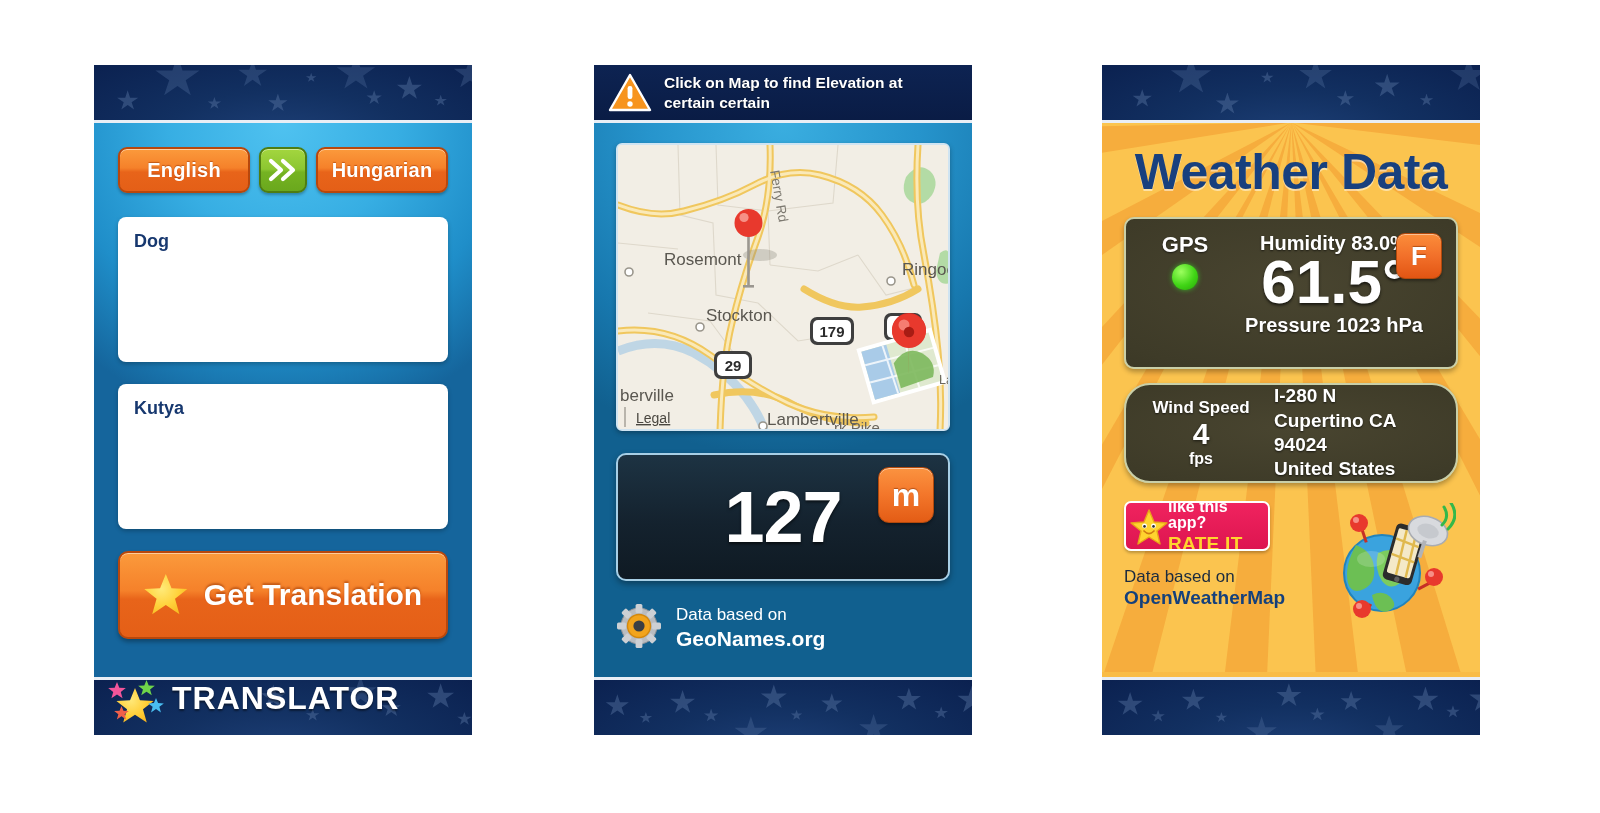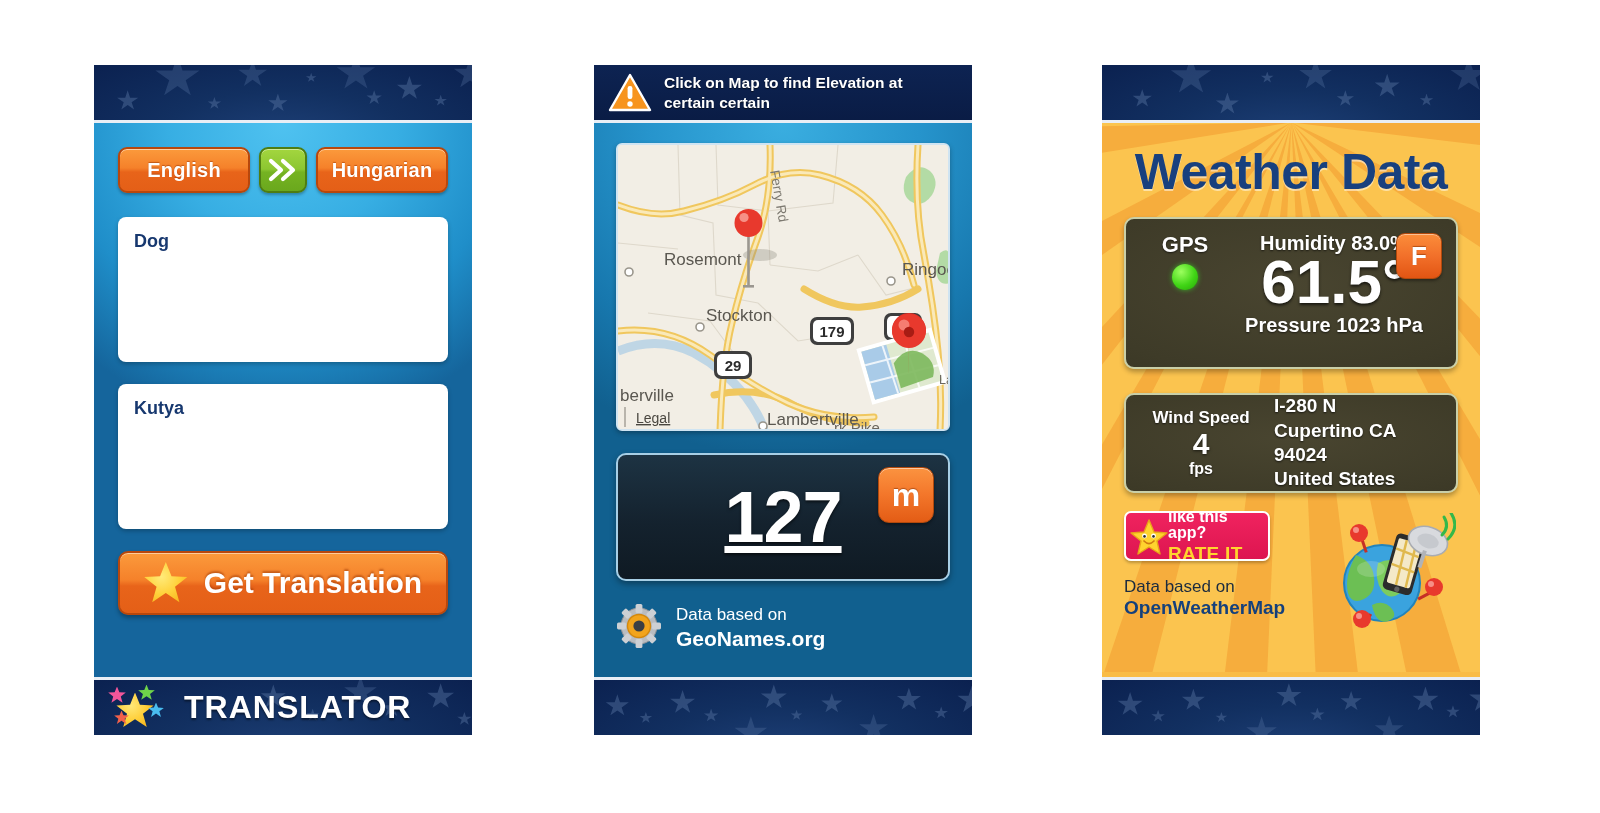--- a/index.html
+++ b/index.html
@@ -85,42 +85,42 @@
     margin-bottom: 22px;
     padding: 14px 16px;
     box-shadow: 0 2px 4px rgba(0,0,0,.25);
     color: #17386f;
     font-size: 18px;
     font-weight: bold;
     overflow: hidden;
   }
   .btn-translate {
     position: relative;
-    height: 64px;
+    height: 88px;
     border-radius: 10px;
     background: linear-gradient(180deg, #fb9a3c 0%, #f5812a 45%, #e8641a 55%, #e45f17 100%);
     border: 2px solid #b8470c;
     box-shadow: inset 0 1px 0 rgba(255,255,255,.5), 0 3px 4px rgba(0,0,0,.3);
     display: flex; align-items: center; justify-content: center;
     gap: 16px;
     cursor: pointer;
     margin-top: 8px;
   }
   .btn-translate .lbl {
     color: #fff; font-size: 30px; font-weight: bold;
     text-shadow: 0 -2px 2px rgba(150,50,0,.5);
   }
   .star-y {
     width: 44px; height: 42px;
     background: radial-gradient(circle at 40% 35%, #ffeb7a 0%, #ffd23c 45%, #f2a80e 100%);
     clip-path: polygon(50% 0%,63% 34%,99% 36%,71% 59%,81% 96%,50% 74%,19% 96%,29% 59%,1% 36%,37% 34%);
     filter: drop-shadow(0 1px 1px rgba(120,60,0,.5));
     flex: none;
   }
-  .tr-footer { display: flex; align-items: center; padding-left: 14px; gap: 14px; }
+  .tr-footer { display: flex; align-items: flex-start; padding-left: 14px; gap: 2px; }
   .tr-footer .logo-stars { position: relative; width: 62px; height: 46px; flex: none; }
   .tr-footer .logo-stars .s {
     position: absolute;
     clip-path: polygon(50% 0%,63% 34%,99% 36%,71% 59%,81% 96%,50% 74%,19% 96%,29% 59%,1% 36%,37% 34%);
   }
   .tr-footer .word {
     color: #fff; font-size: 32px; font-weight: bold; letter-spacing: 1px;
     text-shadow: 0 2px 2px rgba(0,0,0,.45);
     position: relative; z-index: 3;
   }
@@ -162,21 +162,20 @@
     height: 128px;
     border-radius: 10px;
     background: linear-gradient(180deg, #1d3343 0%, #14222e 55%, #0f1a23 100%);
     border: 2px solid #a7cfe6;
     box-shadow: 0 3px 6px rgba(0,0,0,.35);
     display: flex; align-items: center; justify-content: center;
   }
   .elev-val {
     color: #fff; font-size: 72px; font-weight: bold; letter-spacing: -1px;
     text-shadow: 0 2px 3px rgba(0,0,0,.6);
-    text-decoration: underline;
   }
   .unit-btn {
     position: absolute; right: 14px; top: 12px;
     width: 56px; height: 56px; border-radius: 11px;
     background: linear-gradient(180deg, #fb9340 0%, #f3762a 50%, #e35c15 100%);
     border: 1px solid #b2490c;
     box-shadow: inset 0 1px 0 rgba(255,255,255,.5), 0 2px 3px rgba(0,0,0,.35);
     display: flex; align-items: center; justify-content: center;
     color: #fff; font-size: 32px; font-weight: bold;
     text-shadow: 0 -1px 1px rgba(140,50,0,.6);
@@ -236,22 +235,22 @@
     width: 46px; height: 46px; border-radius: 9px;
     background: linear-gradient(180deg, #fb8d3a 0%, #f2702a 50%, #e25513 100%);
     border: 1px solid #b2490c;
     box-shadow: inset 0 1px 0 rgba(255,255,255,.45), 0 2px 3px rgba(0,0,0,.35);
     display: flex; align-items: center; justify-content: center;
     color: #fff; font-size: 26px; font-weight: bold;
     text-shadow: 0 -1px 1px rgba(140,50,0,.6);
     cursor: pointer;
   }
   .card-wind {
-    margin-top: 24px; height: 100px;
-    display: flex; align-items: center; padding: 6px 16px; gap: 14px;
+    margin-top: 14px; height: 100px;
+    display: flex; align-items: center; padding: 6px 16px; gap: 14px; border-radius: 26px;
   }
   .wind-left { width: 118px; flex: none; text-align: center; }
   .wind-lbl { font-size: 17px; font-weight: bold; text-shadow: 0 1px 2px rgba(0,0,0,.6); }
   .wind-val { font-size: 30px; font-weight: bold; line-height: 1.05; text-shadow: 0 1px 3px rgba(0,0,0,.6); }
   .wind-unit { font-size: 16px; font-weight: bold; text-shadow: 0 1px 2px rgba(0,0,0,.6); }
   .wind-addr { font-size: 19px; font-weight: bold; line-height: 1.28; text-shadow: 0 1px 2px rgba(0,0,0,.65); }
   .we-bottom { display: flex; margin-top: 18px; gap: 6px; }
   .we-bl { flex: 1; }
   .rate-badge {
     position: relative;

